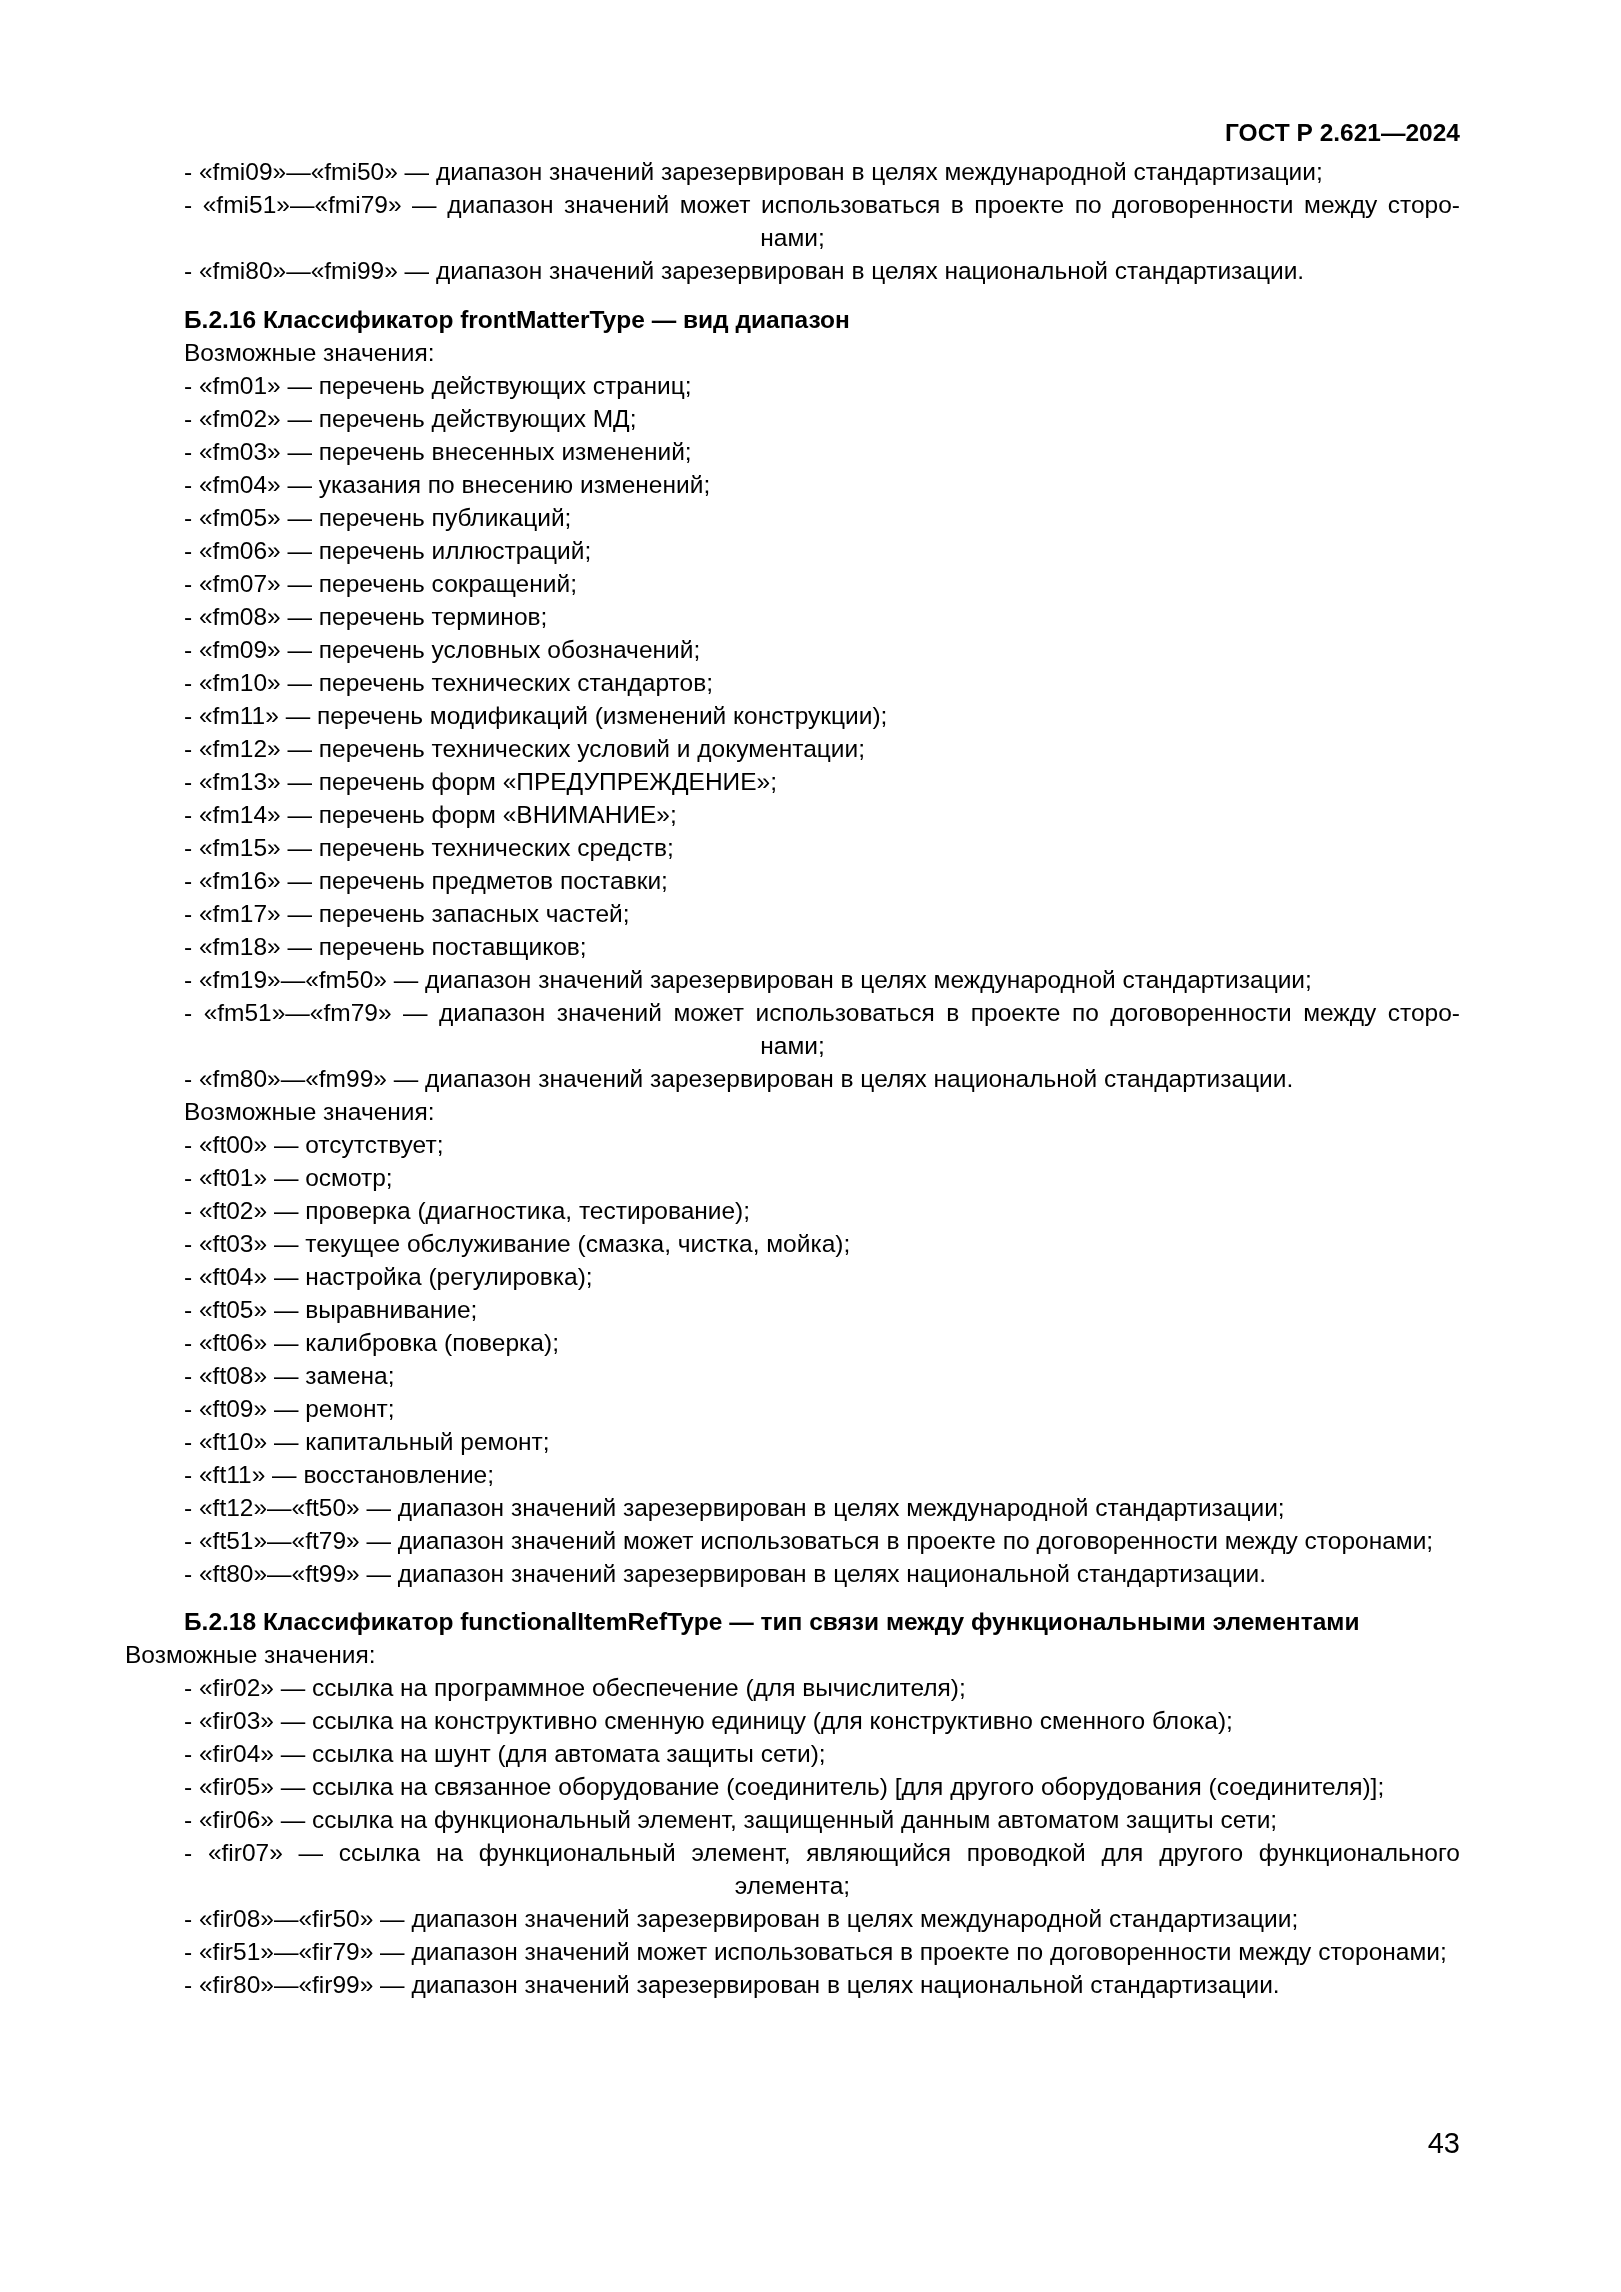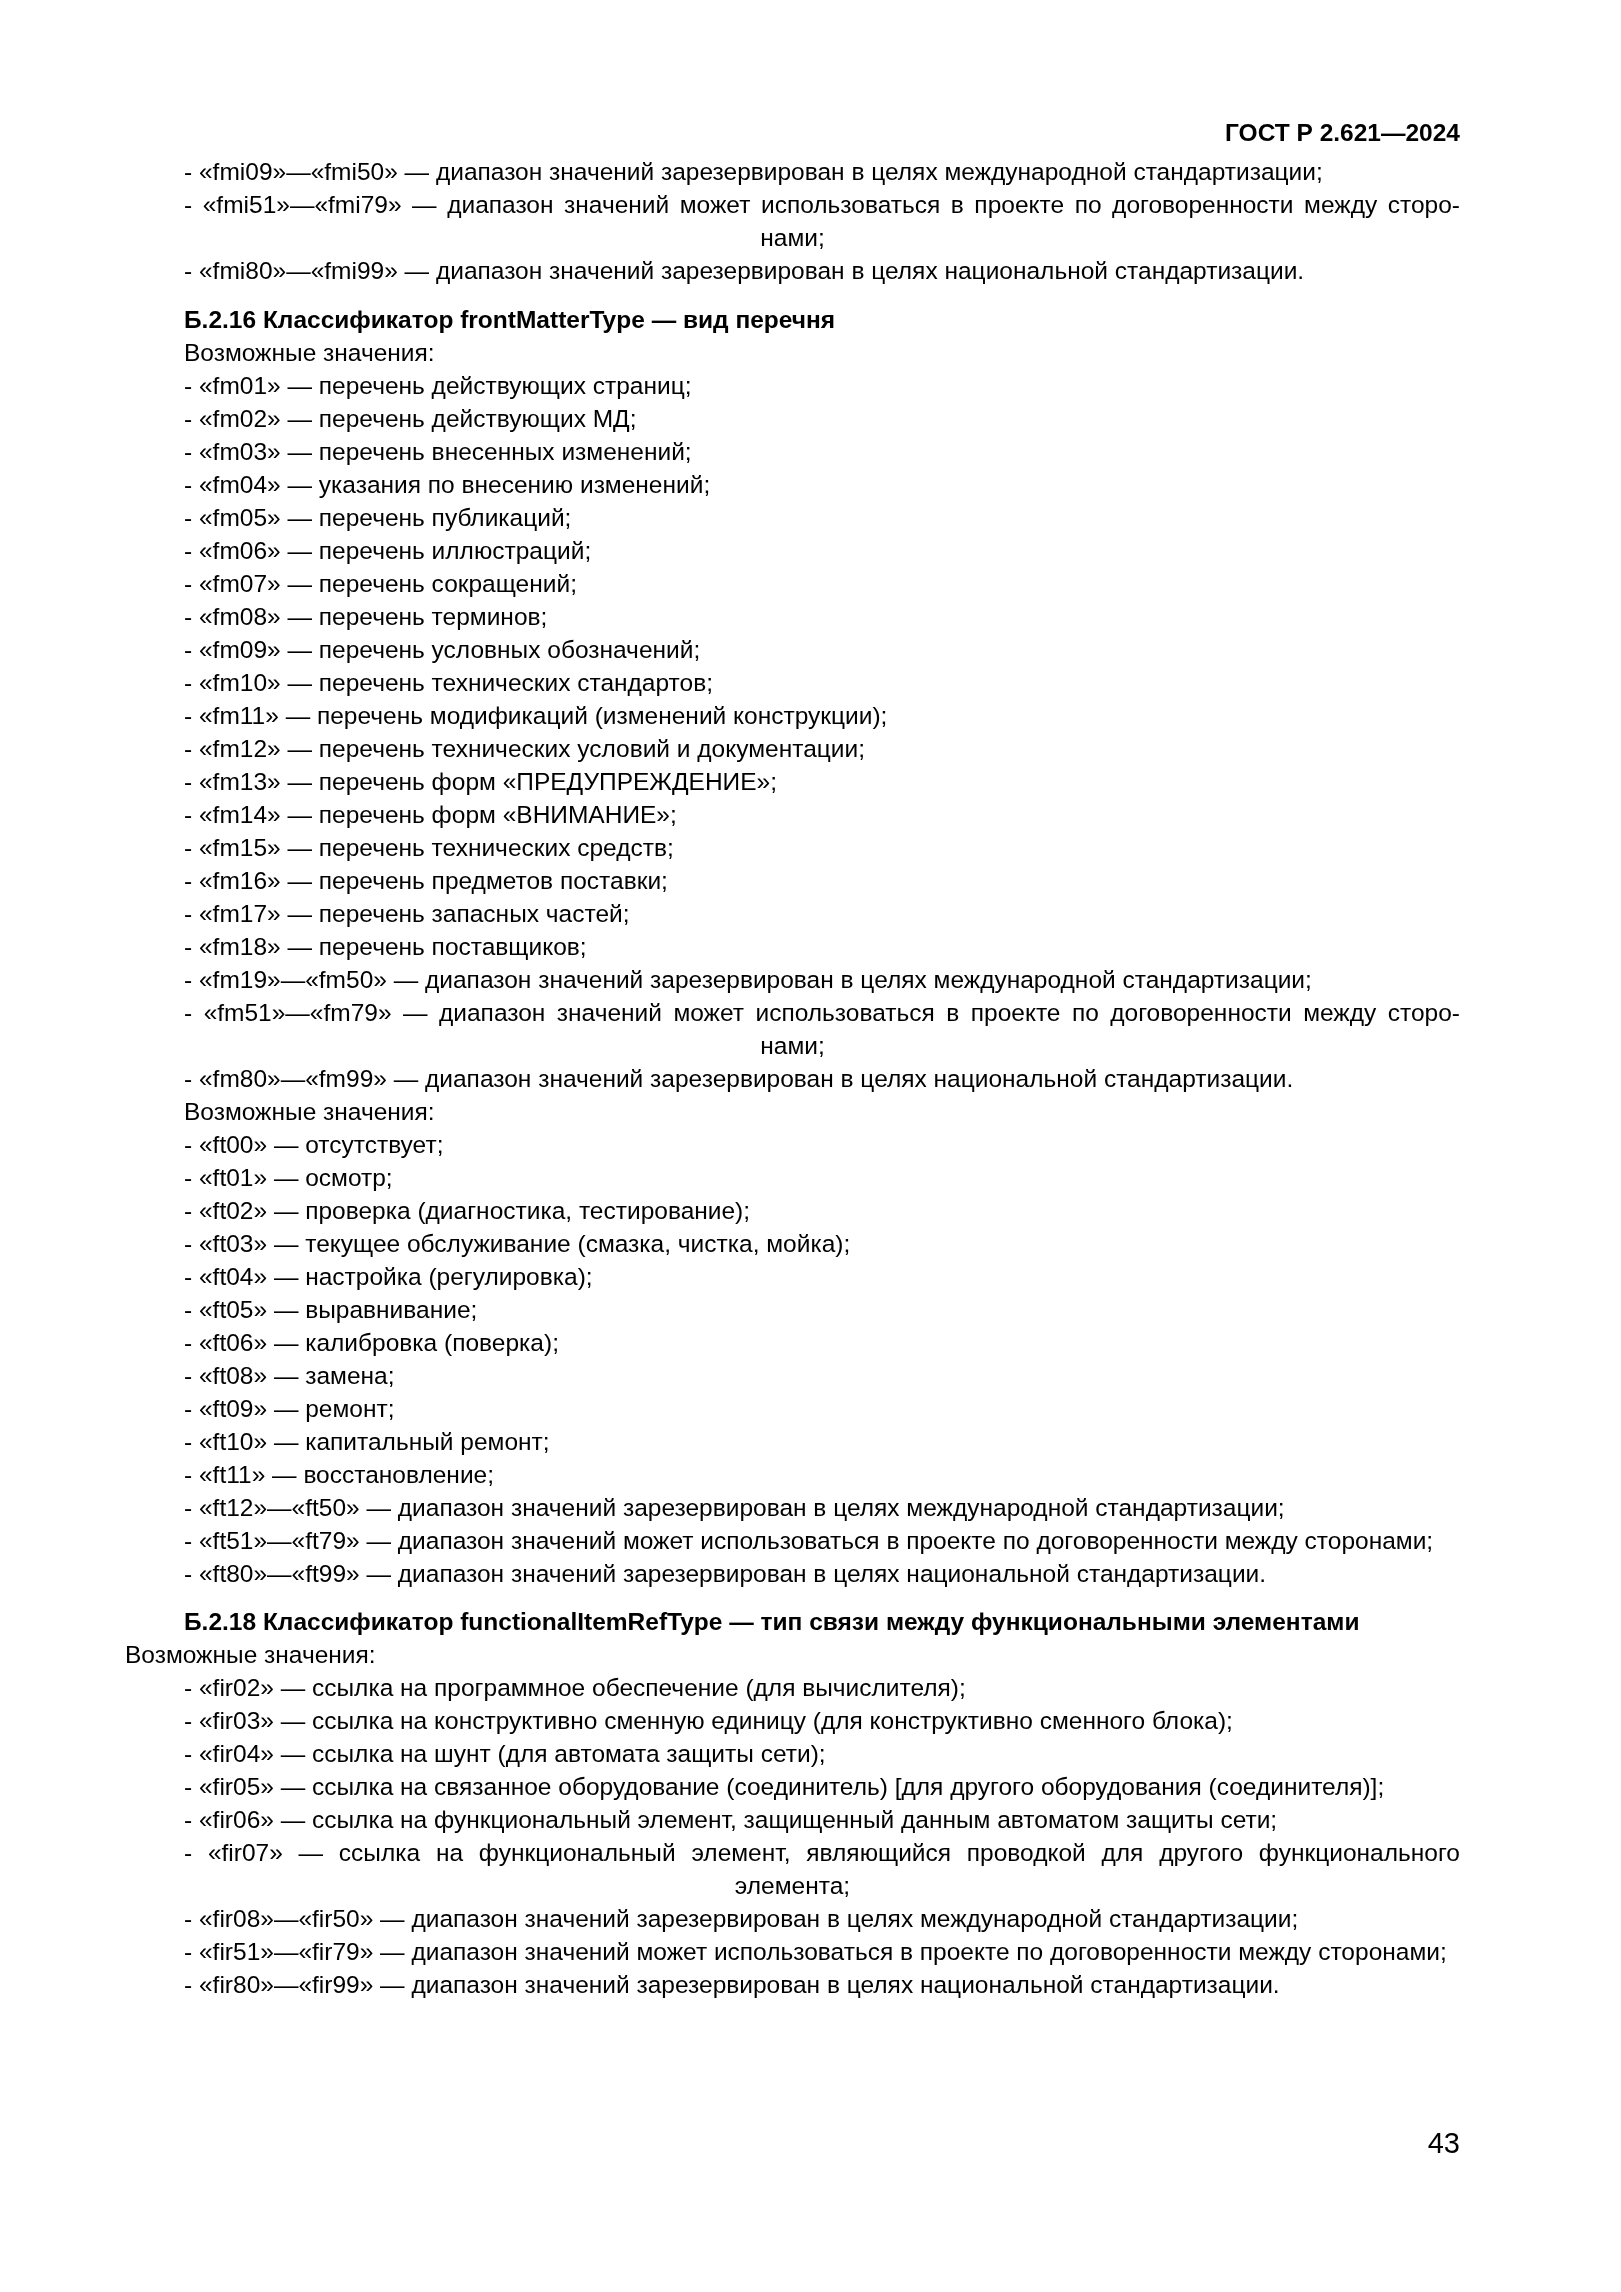--- a/index.html
+++ b/index.html
@@ -70,21 +70,21 @@
 <div class="page">
   <div class="doc-header">ГОСТ Р 2.621—2024</div>
 
   <div class="content">
       <div class="para item">- «fmi09»—«fmi50» — диапазон значений зарезервирован в целях международной стандартизации;</div>
       <div class="para item">
         <div class="l-just">- «fmi51»—«fmi79» — диапазон значений может использоваться в проекте по договоренности между сторо-</div>
         <div class="l-cont">нами;</div>
       </div>
       <div class="para item">- «fmi80»—«fmi99» — диапазон значений зарезервирован в целях национальной стандартизации.</div>
-      <div class="para heading">Б.2.16 Классификатор frontMatterType — вид перечня</div>
+      <div class="para heading">Б.2.16 Классификатор frontMatterType — вид диапазон</div>
       <div class="para label">Возможные значения:</div>
       <div class="para item">- «fm01» — перечень действующих страниц;</div>
       <div class="para item">- «fm02» — перечень действующих МД;</div>
       <div class="para item">- «fm03» — перечень внесенных изменений;</div>
       <div class="para item">- «fm04» — указания по внесению изменений;</div>
       <div class="para item">- «fm05» — перечень публикаций;</div>
       <div class="para item">- «fm06» — перечень иллюстраций;</div>
       <div class="para item">- «fm07» — перечень сокращений;</div>
       <div class="para item">- «fm08» — перечень терминов;</div>
       <div class="para item">- «fm09» — перечень условных обозначений;</div>

